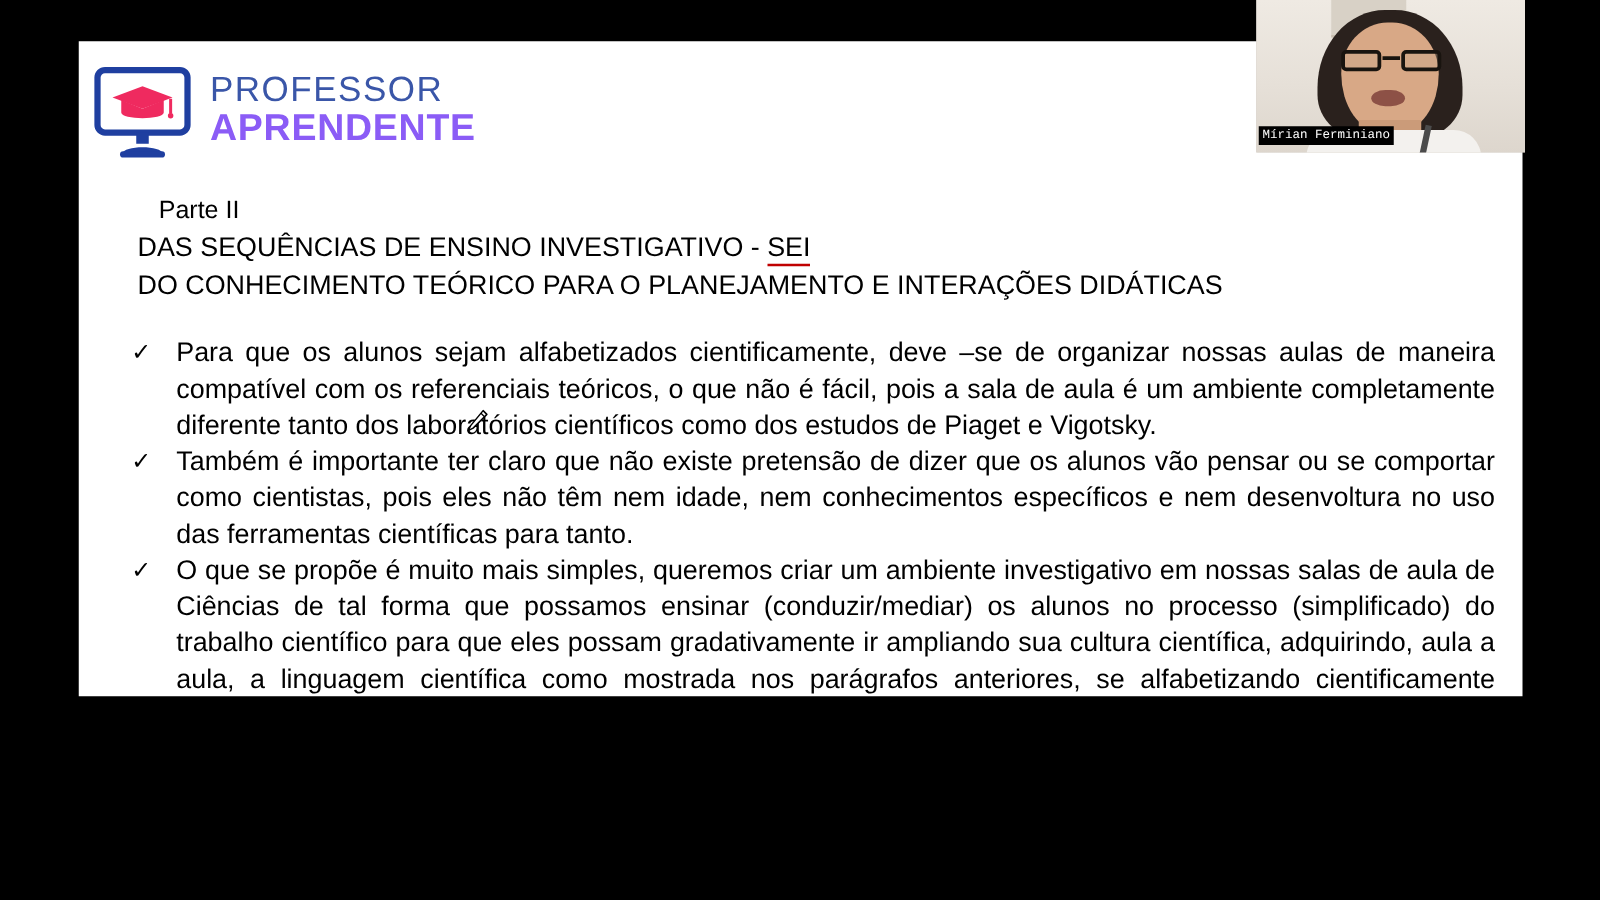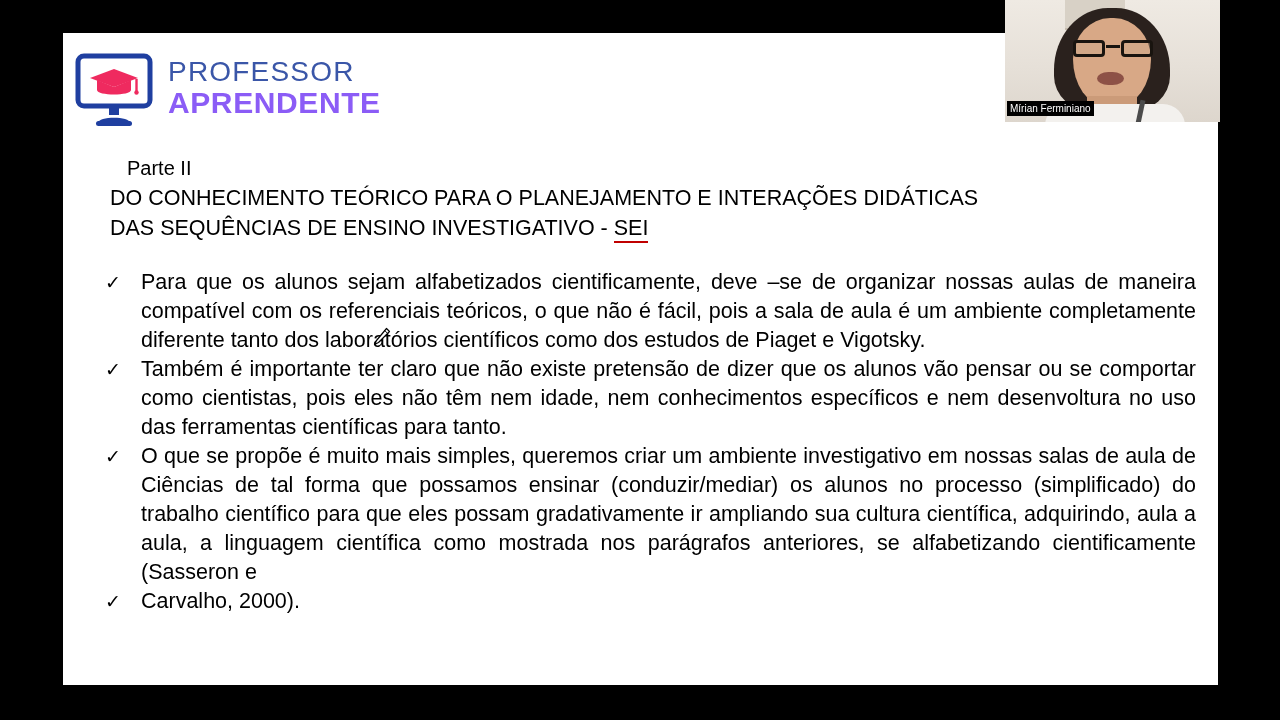--- a/index.html
+++ b/index.html
@@ -18,21 +18,21 @@
     height: 720px;
     background: #000000;
   }
 
   
   #slide {
     position: absolute;
     left: 63px;
     top: 33px;
     width: 1155px;
-    height: 652px;
+    height: 524px;
     background: #ffffff;
     overflow: hidden;
   }
 
   
   #logo {
     position: absolute;
     left: 12px;
     top: 16px;
     width: 300px;
@@ -224,21 +224,21 @@
   #cam-name {
     position: absolute;
     left: 2px;
     bottom: 6px;
     background: #000000;
     color: #ffffff;
     font-size: 10px;
     line-height: 13px;
     padding: 1px 3px;
     white-space: nowrap;
-    font-family: Liberation Sans, sans-serif;
+    font-family: Liberation Mono, monospace;
   }
 
   
   #pen-cursor {
     position: absolute;
     left: 308px;
     top: 294px;
     width: 20px;
     height: 22px;
     pointer-events: none;
@@ -265,22 +265,22 @@
         </svg>
       </div>
       <div id="logo-text">
         <span class="logo-line1">PROFESSOR</span>
         <span class="logo-line2">APRENDENTE</span>
       </div>
     </div>
 
     <div id="title-block">
       <span class="t-line" id="title-line-1">Parte II</span>
+      <span class="t-line"><span>DAS SEQUÊNCIAS DE ENSINO INVESTIGATIVO - </span><span class="sei-underline">SEI</span></span>
       <span class="t-line">DO CONHECIMENTO TEÓRICO PARA O PLANEJAMENTO E INTERAÇÕES DIDÁTICAS</span>
-      <span class="t-line"><span>DAS SEQUÊNCIAS DE ENSINO INVESTIGATIVO - </span><span class="sei-underline">SEI</span></span>
     </div>
 
     <div id="bullets">
 
       <div class="bullet-row">
         <span class="bullet-mark">✓</span>
         <span class="bullet-text">Para que os alunos sejam alfabetizados cientificamente, deve –se  de organizar nossas aulas de maneira compatível com os referenciais teóricos, o que não é fácil, pois a sala de aula é um ambiente completamente diferente tanto dos laboratórios científicos como dos estudos de Piaget e Vigotsky.</span>
       </div>
 
       <div class="bullet-row">

